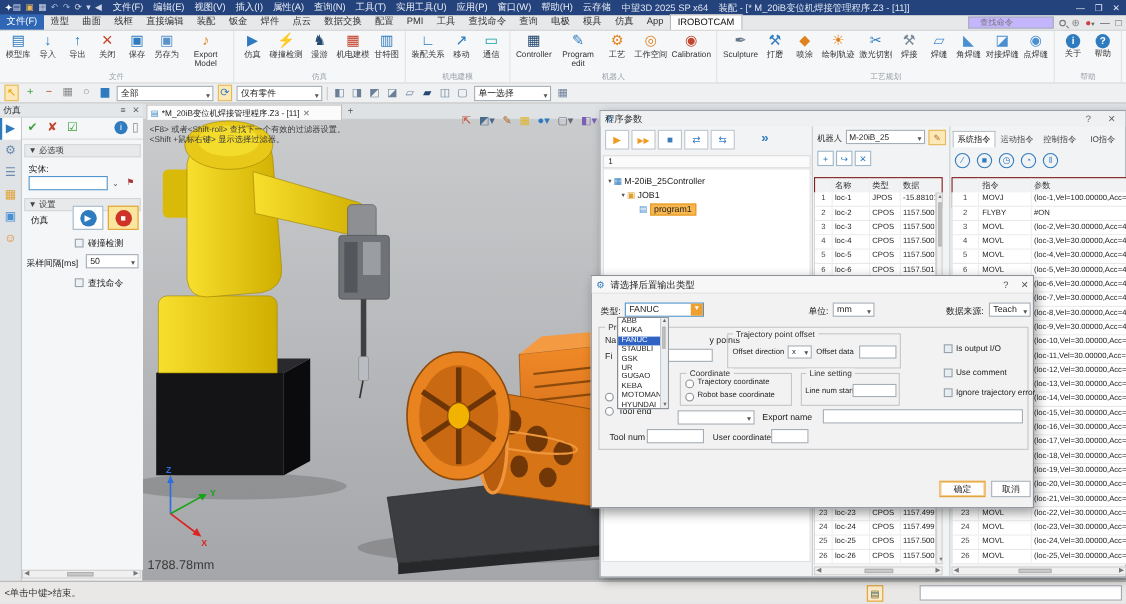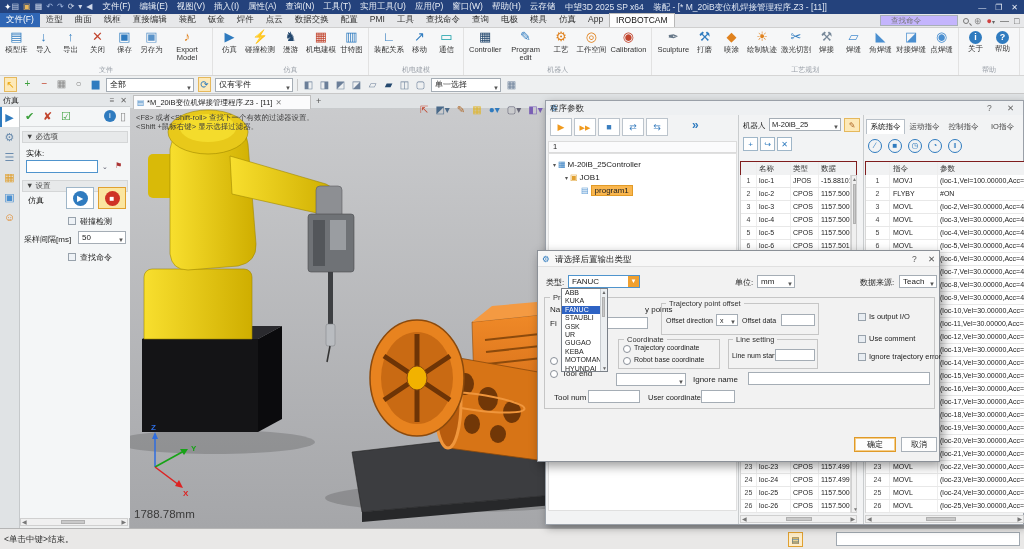--- a/index.html
+++ b/index.html
@@ -985,21 +985,21 @@
   <span class="dlbl" style="left:96px;top:93px;font-size:7px">Trajectory coordinate</span>
   <span class="radio" style="left:85px;top:106px"></span>
   <span class="dlbl" style="left:96px;top:105px;font-size:7px">Robot base coordinate</span>
 
   <div class="dgroup" style="left:190px;top:88px;width:90px;height:30px"></div>
   <span class="dlegend" style="left:195px;top:84px">Line setting</span>
   <span class="dlbl" style="left:194px;top:101px;font-size:7px">Line num start</span>
   <input class="dinput" style="left: 237px; top: 98px; width: 40px;">
 
   <span class="dcombo" style="left:78px;top:122px;width:70px"><span></span><span class="caret">▼</span></span>
-  <span class="dlbl" style="left:155px;top:124px">Ignore name</span>
+  <span class="dlbl" style="left:155px;top:124px">Export name</span>
   <input class="dinput" style="left: 210px; top: 121px; width: 182px; height: 13px;">
 
   <span class="dlbl" style="left:16px;top:142px">Tool num</span>
   <input class="dinput" style="left: 50px; top: 139px; width: 52px; height: 13px;">
   <span class="dlbl" style="left:110px;top:142px;font-size:7.5px">User coordinate</span>
   <input class="dinput" style="left: 163px; top: 139px; width: 34px; height: 13px;">
 
   <span class="dbtn primary" style="left:316px;top:186px;width:42px">确定</span>
   <span class="dbtn" style="left:363px;top:186px;width:36px">取消</span>
 

